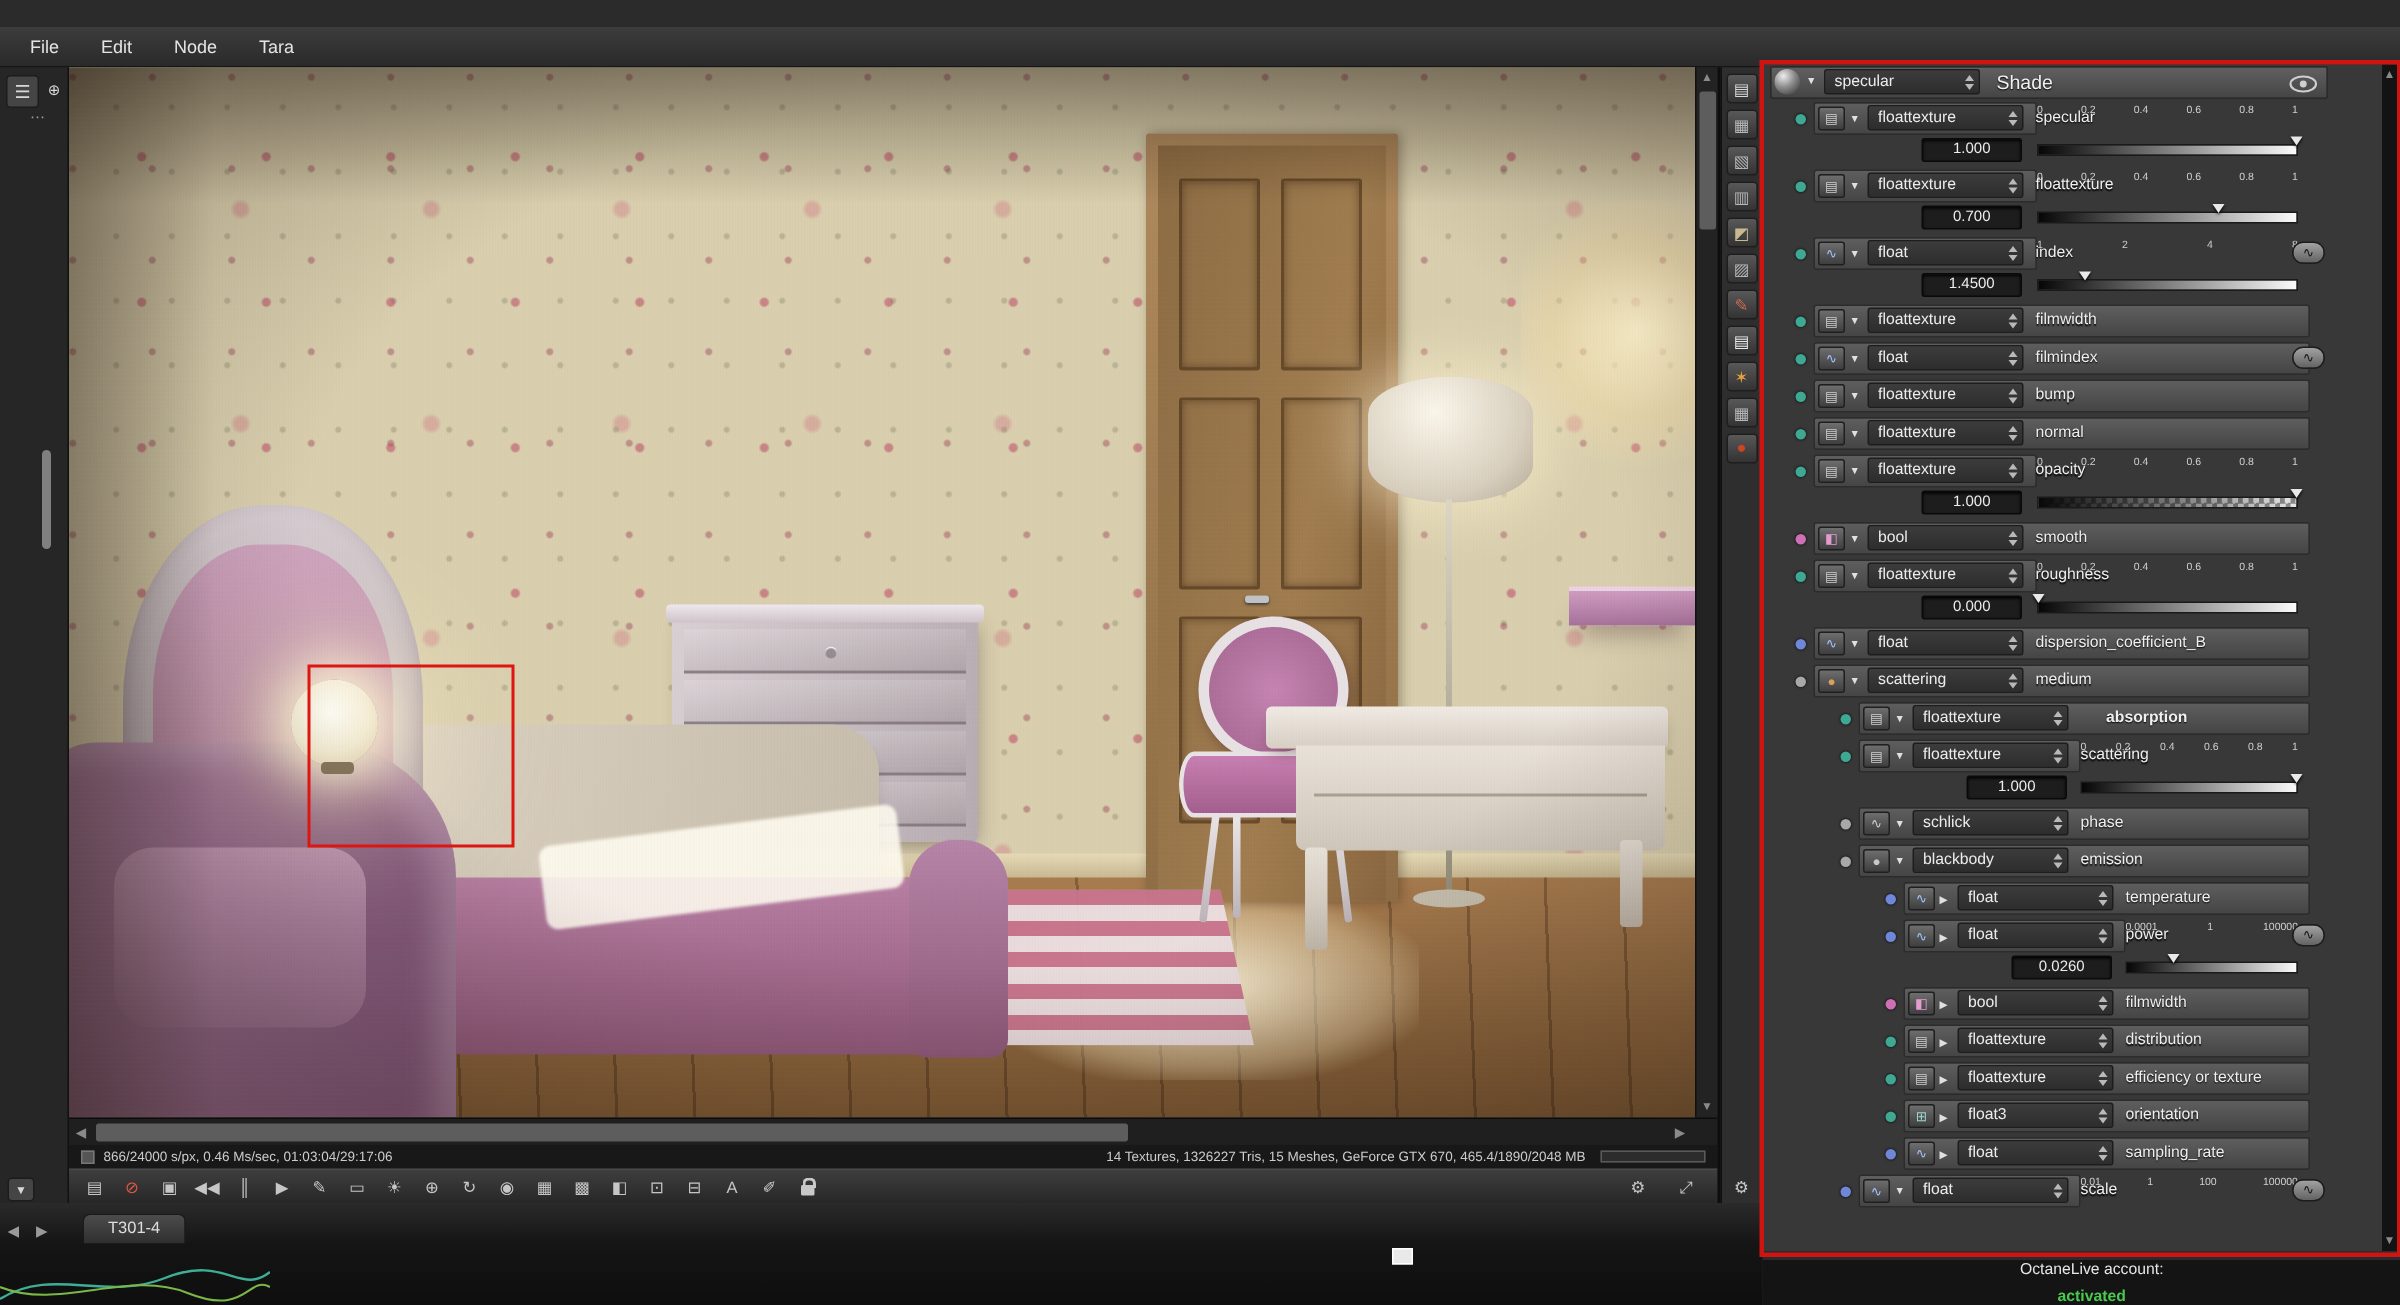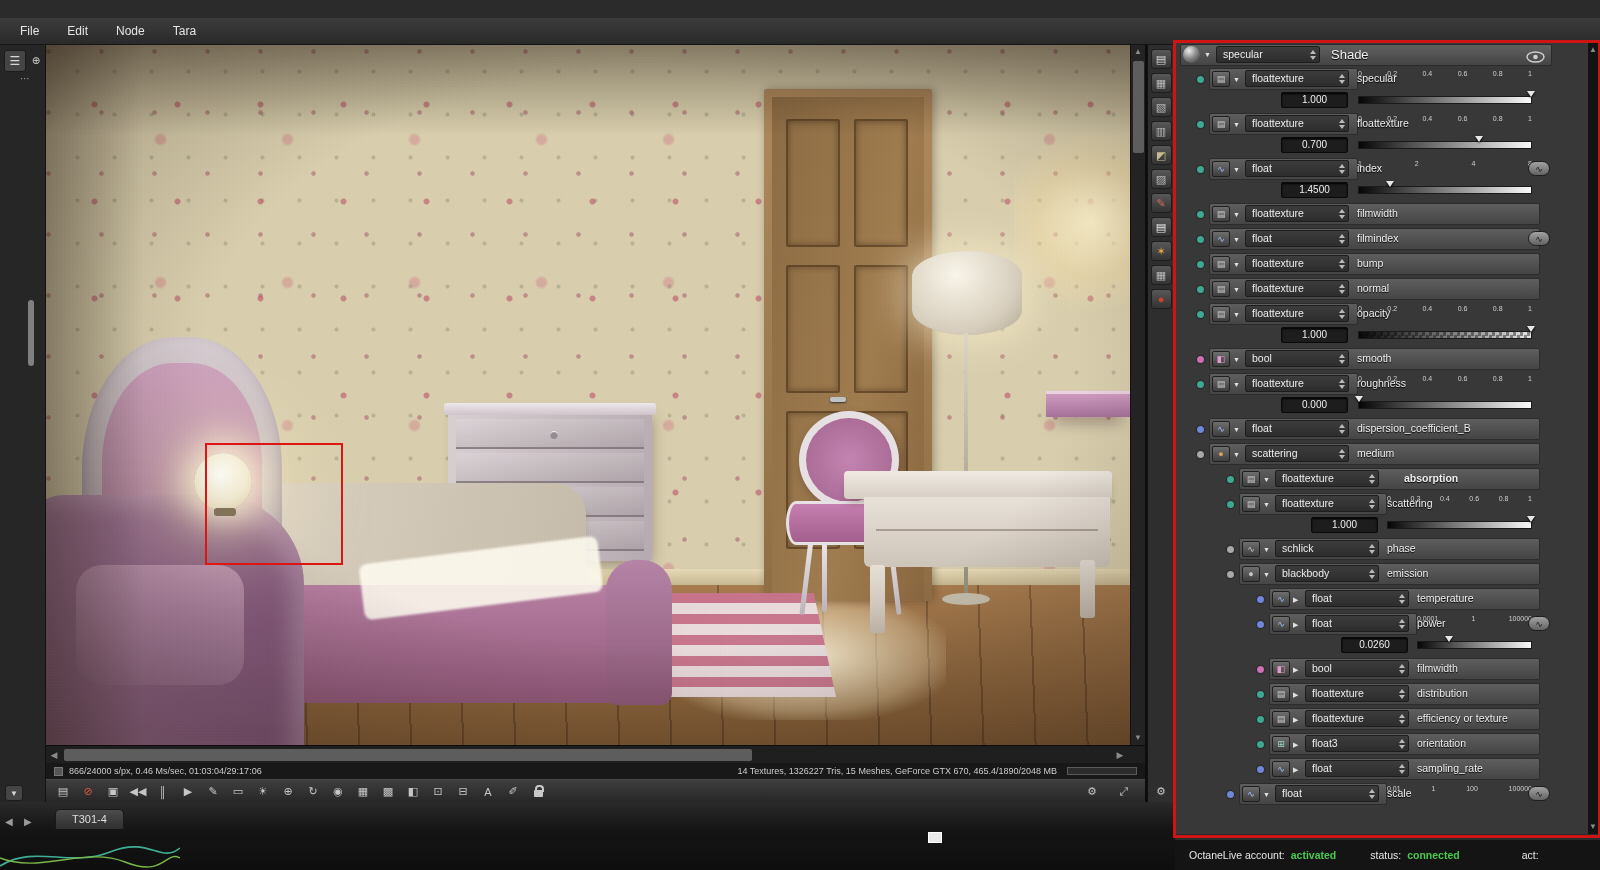--- a/index.html
+++ b/index.html
@@ -175,21 +175,21 @@
   .curvebtn{position:absolute;left:352px;top:4px;width:22px;height:15px;background:linear-gradient(#a2a2a2,#636363);
     border:1px solid #1d1d1d;border-radius:8px;color:#161616;font-size:9px;display:flex;align-items:center;justify-content:center;}
 
   
   .nodegraph{position:absolute;left:0;top:802px;width:1175px;height:68px;background:linear-gradient(#2a2a2a,#151515 40%,#0e0e0e);}
   .ng-tab{position:absolute;left:55px;top:7px;height:20px;padding:0 16px;background:linear-gradient(#4c4c4c,#2f2f2f);
     border:1px solid #1a1a1a;border-bottom:none;border-radius:5px 5px 0 0;color:#dedede;font-size:11px;line-height:19px;}
   .ng-arrow{position:absolute;top:14px;color:#9a9a9a;font-size:10px;}
   .ng-node{position:absolute;left:928px;top:30px;width:14px;height:11px;background:#e9e9e9;border:1px solid #fff;}
   .statusbar{position:absolute;left:1175px;top:840px;width:425px;height:30px;background:#141414;display:flex;align-items:center;
-    font-size:10.5px;color:#e6e6e6;padding-left:14px;gap:6px;white-space:nowrap;overflow:hidden;}
+    font-size:10.5px;color:#e6e6e6;padding-left:14px;gap:6px;white-space:nowrap;overflow:hidden;flex-direction:column;}
   .statusbar .ok{font-weight:bold;}
   .corner{position:absolute;left:1145px;top:45px;width:2px;height:757px;background:#0d0d0d;}
 </style>
 </head>
 <body>
 
 <div id="app">
 
 
   <div class="menubar">

